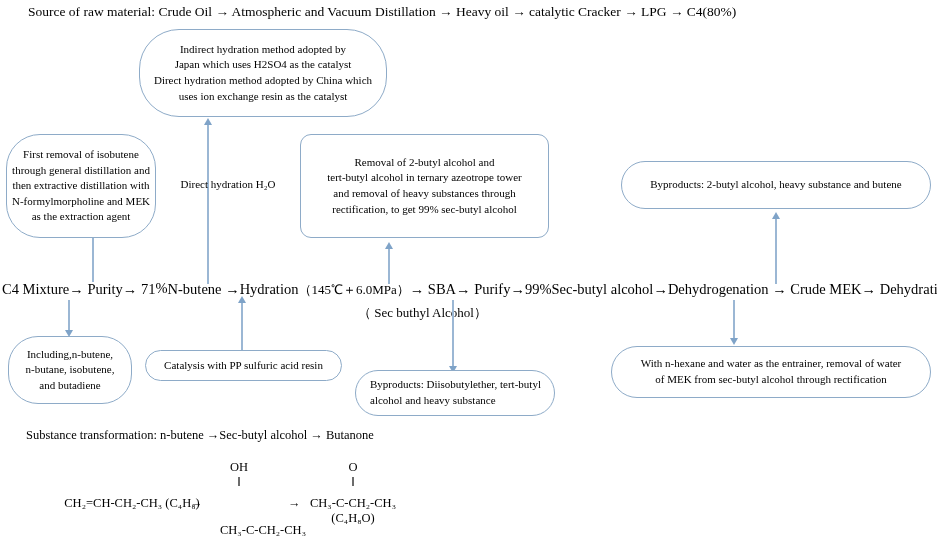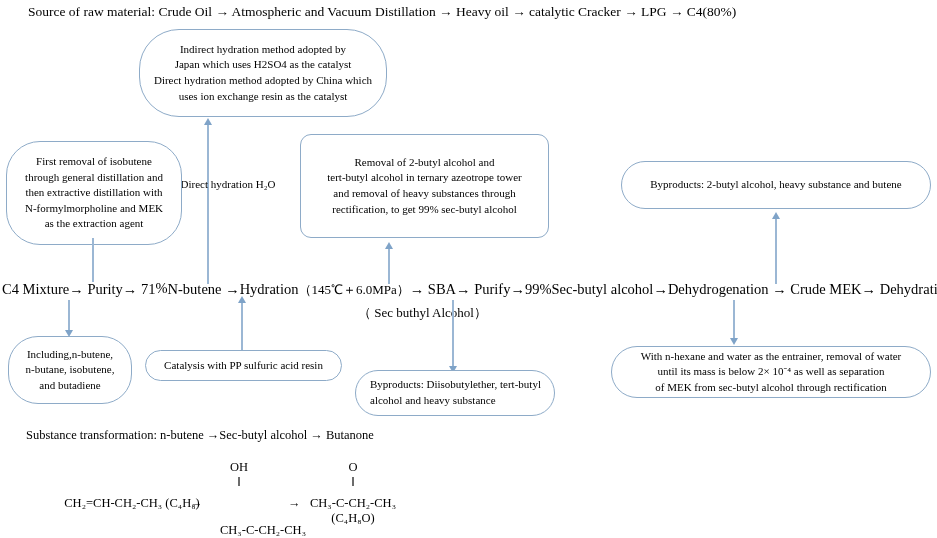--- a/index.html
+++ b/index.html
@@ -59,21 +59,21 @@
 </div>
 
 <div class="conn vline" style="left:207px;top:124px;height:160px;"></div>
 <div class="arrow-up" style="left:204px;top:118px;"></div>
 
 <div class="ctr f11" style="left:178px;top:178px;width:100px;">
   <span>Direct hydration</span>
   <span>H₂O</span>
 </div>
 
-<div class="node" style="left:6px;top:141px;width:176px;height:104px;border-radius:34px;">
+<div class="node" style="left:6px;top:134px;width:150px;height:104px;border-radius:34px;">
   <span class="txt f11">
     <span>First removal of isobutene</span>
     <span>through general distillation  and</span>
     <span>then extractive  distillation  with</span>
     <span>N-formylmorpholine and MEK</span>
     <span>as the extraction  agent</span>
   </span>
 </div>
 <div class="conn vline" style="left:92px;top:238px;height:44px;"></div>
 
@@ -127,21 +127,20 @@
     <span>Byproducts: Diisobutylether, tert-butyl</span>
     <span>alcohol and heavy substance</span>
   </span>
 </div>
 
 <div class="conn vline" style="left:733px;top:300px;height:40px;"></div>
 <div class="arrow-down" style="left:730px;top:338px;"></div>
 <div class="node" style="left:611px;top:346px;width:320px;height:52px;border-radius:38px;">
   <span class="txt f11">
     <span>With n-hexane and water as the entrainer, removal of water</span>
-    <span>until its mass is below 2× 10⁻⁴ as well as separation</span>
     <span>of MEK from sec-butyl alcohol through rectification</span>
   </span>
 </div>
 
 <div class="plain f12" style="left:26px;top:428px;">Substance transformation:    n-butene →Sec-butyl alcohol     →    Butanone</div>
 
 <div class="ctr f12" style="left:62px;top:496px;width:140px;">
   <span>CH₂=CH-CH₂-CH₃</span>
   <span>(C₄H₈)</span>
 </div>

